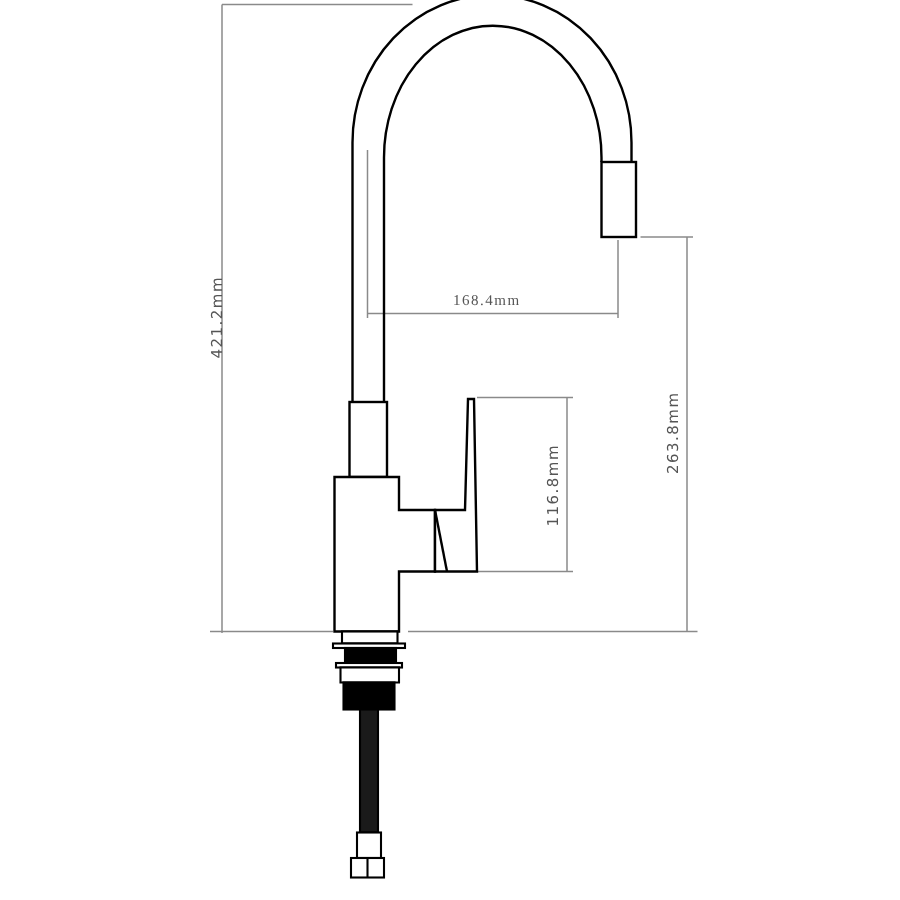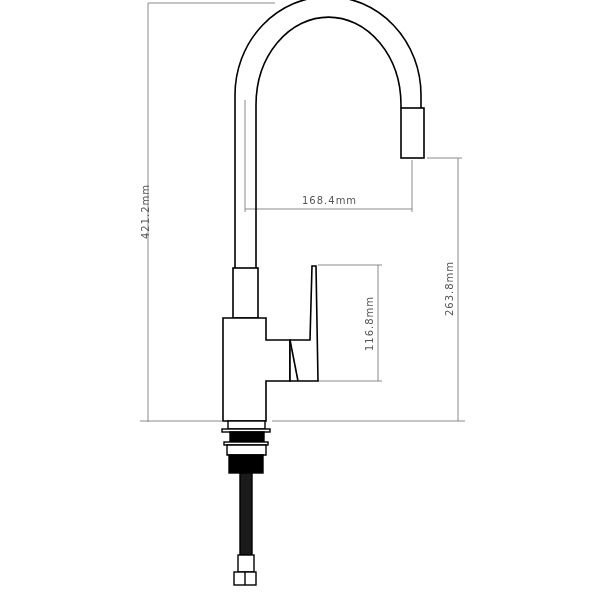--- a/index.html
+++ b/index.html
@@ -60,15 +60,15 @@
 
     <rect x="240" y="473" width="12" height="82" fill="#1a1a1a"></rect>
 
     <rect x="238" y="555" width="16" height="17" fill="#fff"></rect>
     <rect x="234" y="572" width="22" height="13" fill="#fff"></rect>
     <line x1="245" y1="572" x2="245" y2="585"></line>
   </g>
 </svg>
 
 <div class="dim-label rot" style="left:118px; top:206px;">421.2mm</div>
-<div class="dim-label" style="left:302px; top:195px;">168.4mm</div>
+<div class="dim-label" style="left:302px; top:195px;font-family:Liberation Serif, serif;">168.4mm</div>
 <div class="dim-label rot" style="left:342px; top:318px;">116.8mm</div>
 <div class="dim-label rot" style="left:422px; top:283px;">263.8mm</div>
 
 </body></html>

